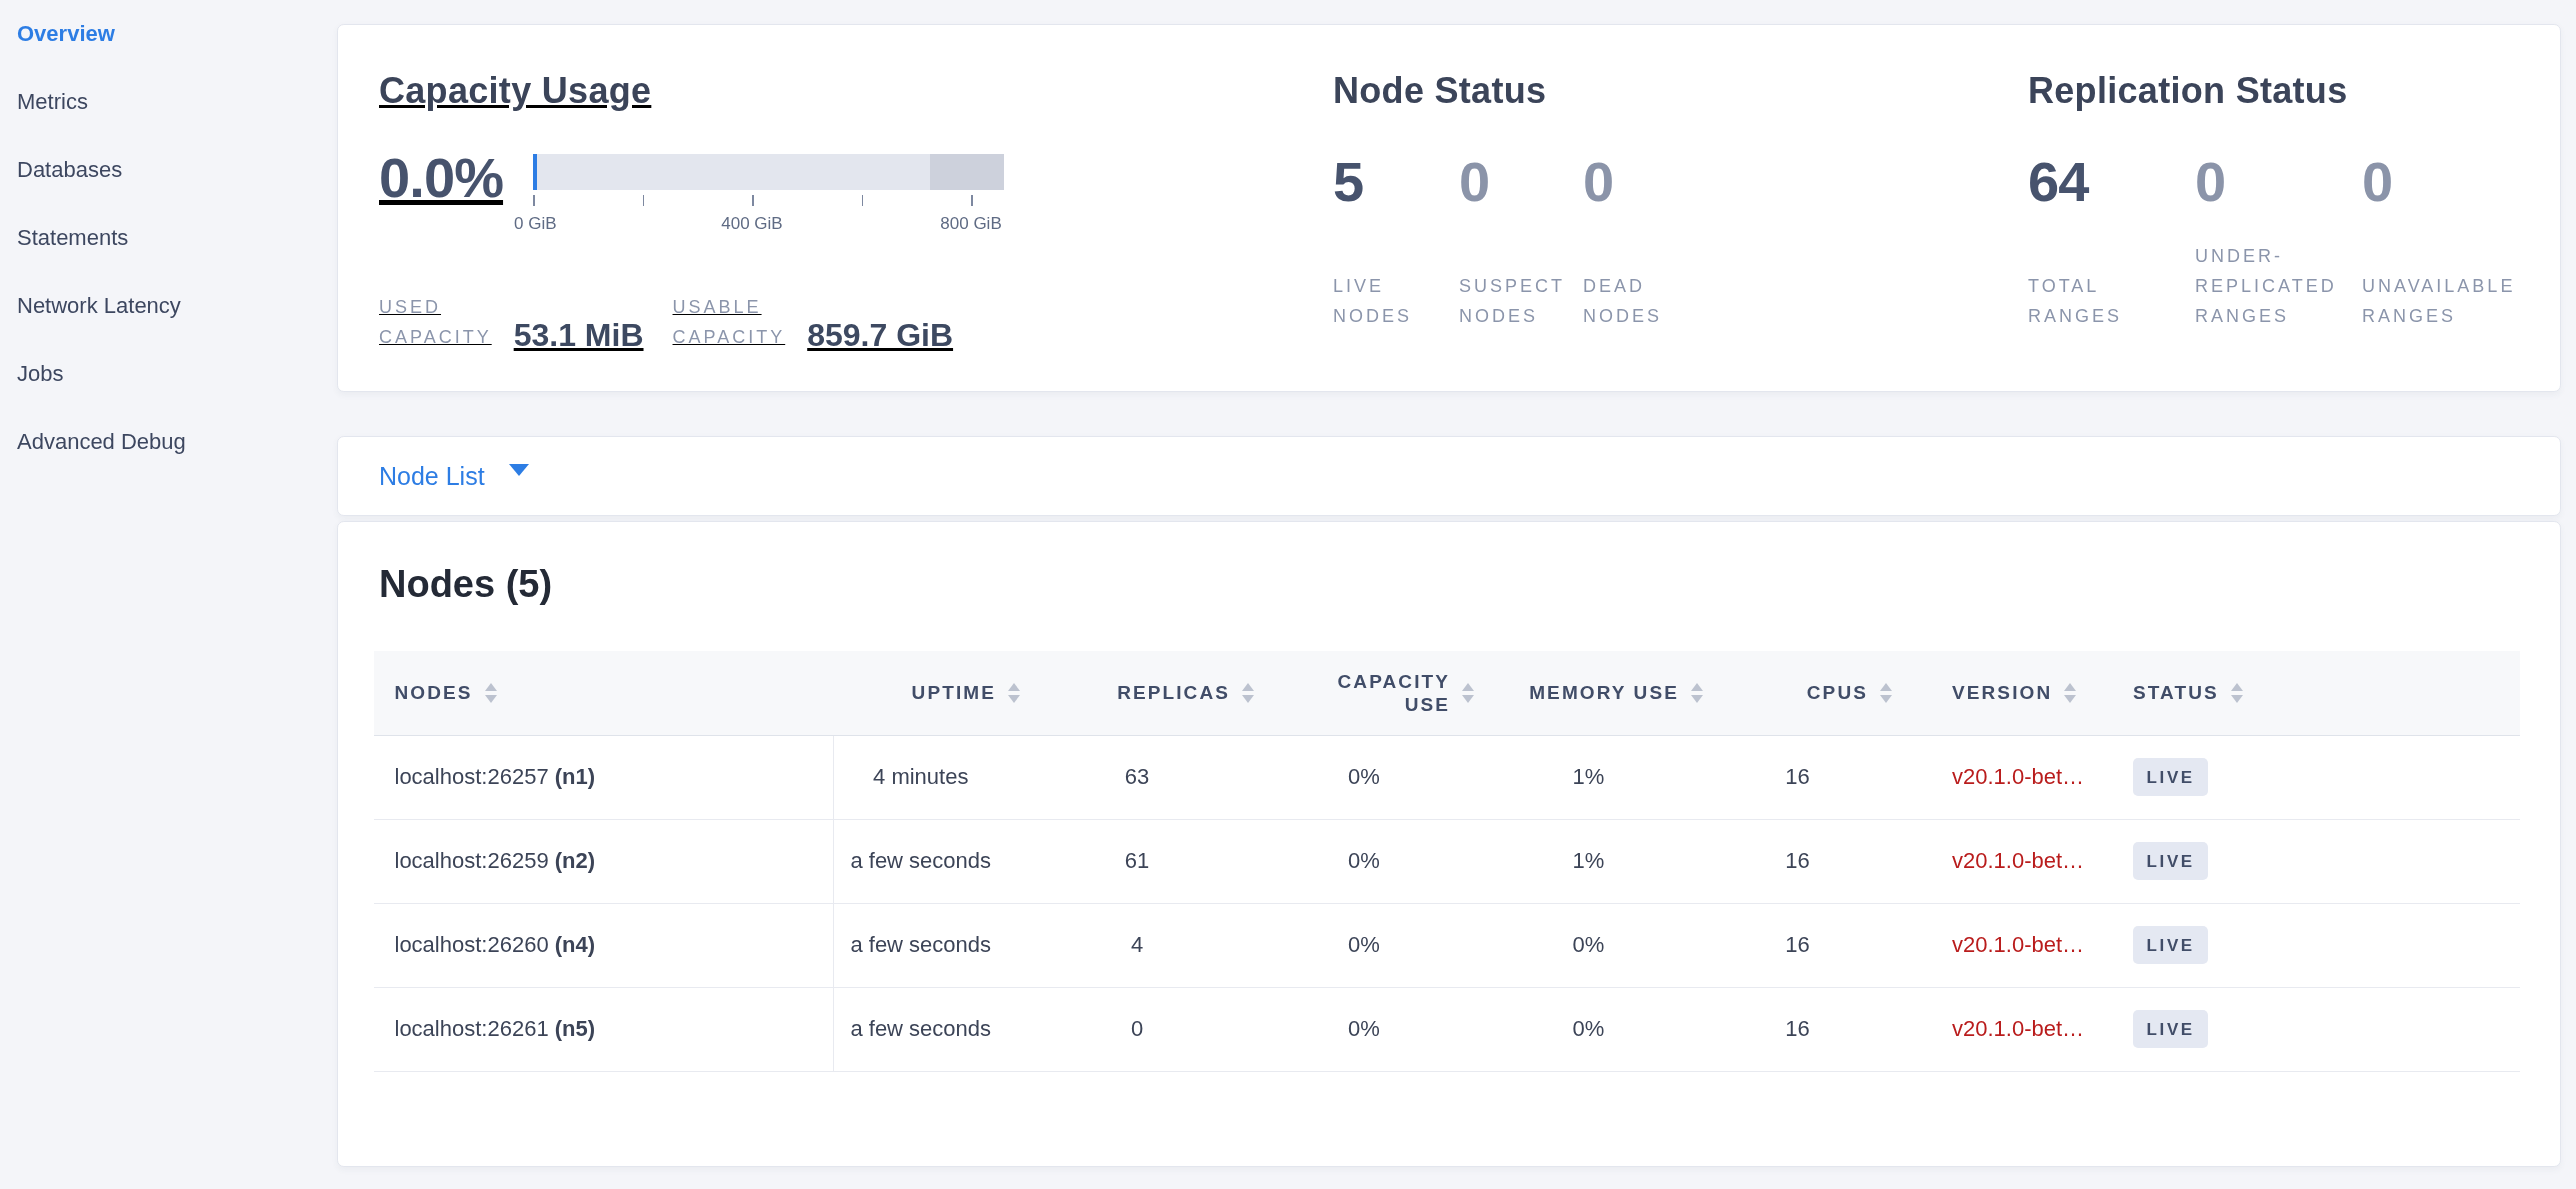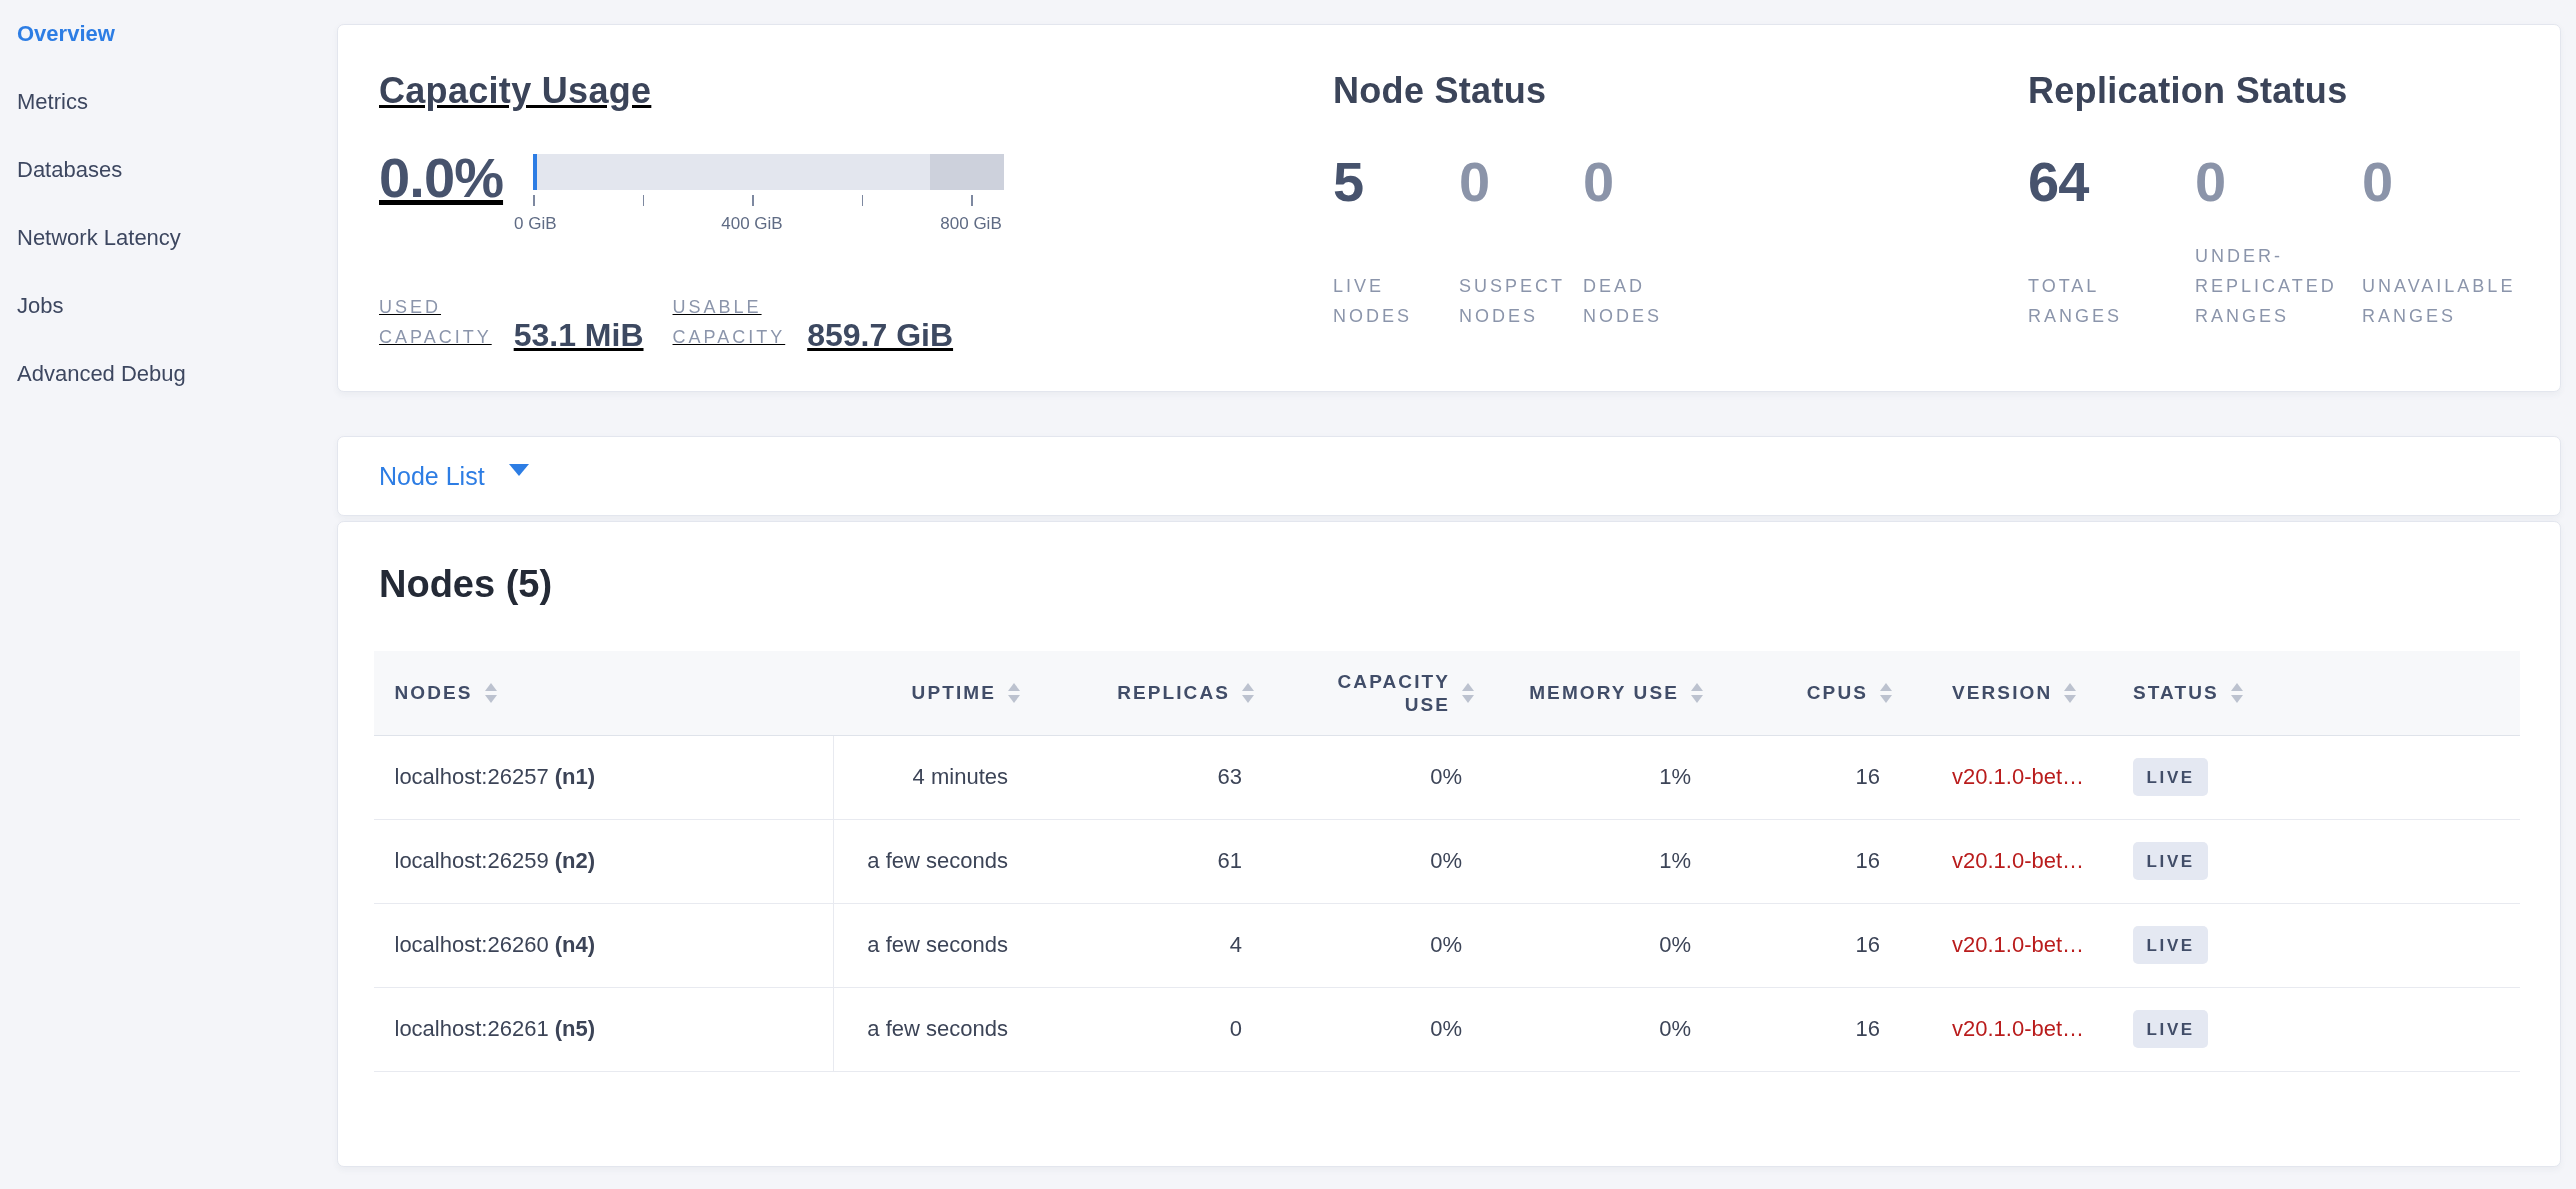--- a/index.html
+++ b/index.html
@@ -109,40 +109,41 @@
   th.pl24 { padding-left:20.5px; } th.pr14 { padding-right:12px; }
   th.pl56 { padding-left:48px; } th.pl32 { padding-left:27px; }
   th.left  { text-align:left; }
 
   tbody td {
     height:84px; background:#fff; vertical-align:middle;
     font-size:22px; color:#3c4457;
     border-bottom:1.7px solid #e8eaf0;
   }
   td.col-nodes { border-right:1.7px solid #e8eaf0; padding-left:20.5px; }
-  td.right { text-align:right; padding-right:24px; }
+  td.right { text-align:center; padding-right:24px; }
   td.col-version { padding-left:48px; color:#b91c1c; }
   td.col-status { padding-left:27px; }
   .addr b { font-weight:700; }
   .badge {
     display:inline-block;
     background:var(--badge-bg,#e4e8f2); color:#414d68;
     font-size:17px; font-weight:700; letter-spacing:2.6px;
     padding:10.2px 13.6px; border-radius:5.1px; line-height:17px;
   }
 </style>
 </head>
 <body>
 
 <div class="page">
 
   <nav class="sidebar">
     <div class="nav-item active">Overview</div>
     <div class="nav-item">Metrics</div>
     <div class="nav-item">Databases</div>
+    <div class="nav-item">Statements</div>
     <div class="nav-item">Network Latency</div>
     <div class="nav-item">Jobs</div>
     <div class="nav-item">Advanced Debug</div>
   </nav>
 
   <main class="content">
 
     <section class="card summary-card">
 
       <div class="panel capacity-panel">

